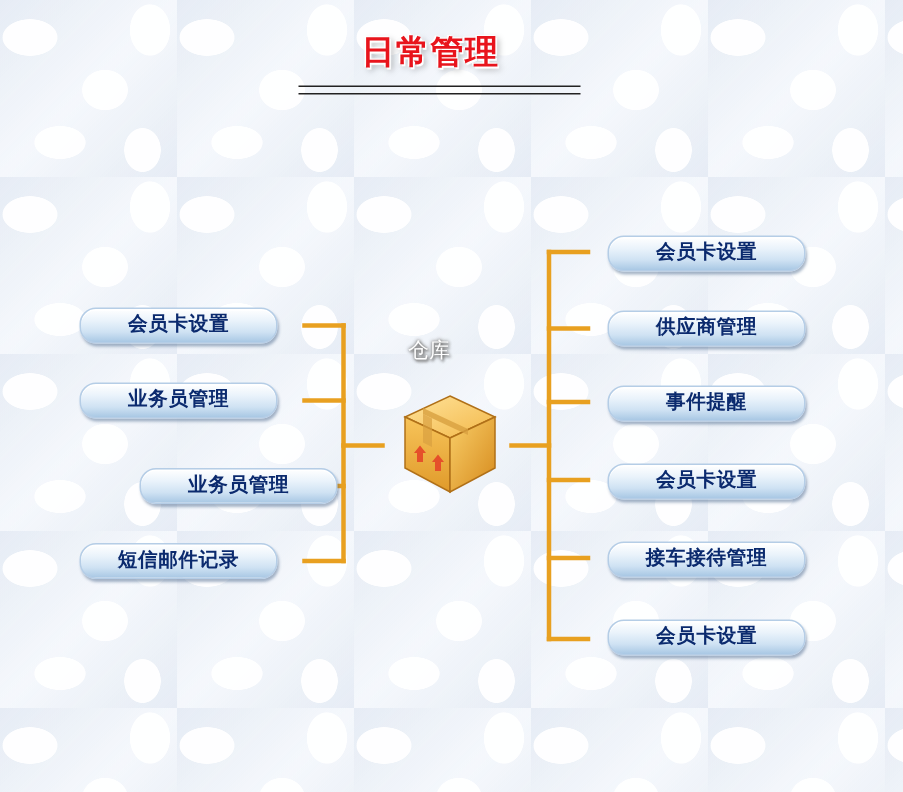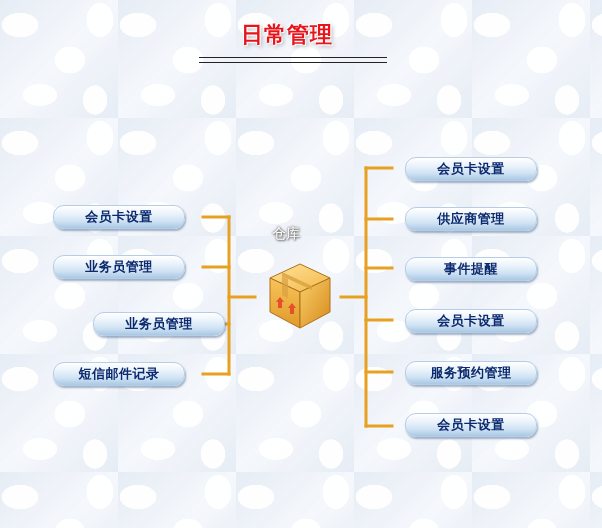--- a/index.html
+++ b/index.html
@@ -107,14 +107,14 @@
 
 <div class="btn" style="left:53px; top:205px;">会员卡设置</div>
 <div class="btn" style="left:53px; top:255px;">业务员管理</div>
 <div class="btn" style="left:53px; top:312px;margin-left:40px;">业务员管理</div>
 <div class="btn" style="left:53px; top:362px;">短信邮件记录</div>
 
 <div class="btn" style="left:405px; top:157px;">会员卡设置</div>
 <div class="btn" style="left:405px; top:207px;">供应商管理</div>
 <div class="btn" style="left:405px; top:257px;">事件提醒</div>
 <div class="btn" style="left:405px; top:309px;">会员卡设置</div>
-<div class="btn" style="left:405px; top:361px;">服务预约管理</div>
+<div class="btn" style="left:405px; top:361px;">接车接待管理</div>
 <div class="btn" style="left:405px; top:413px;">会员卡设置</div>
 
 </body></html>

